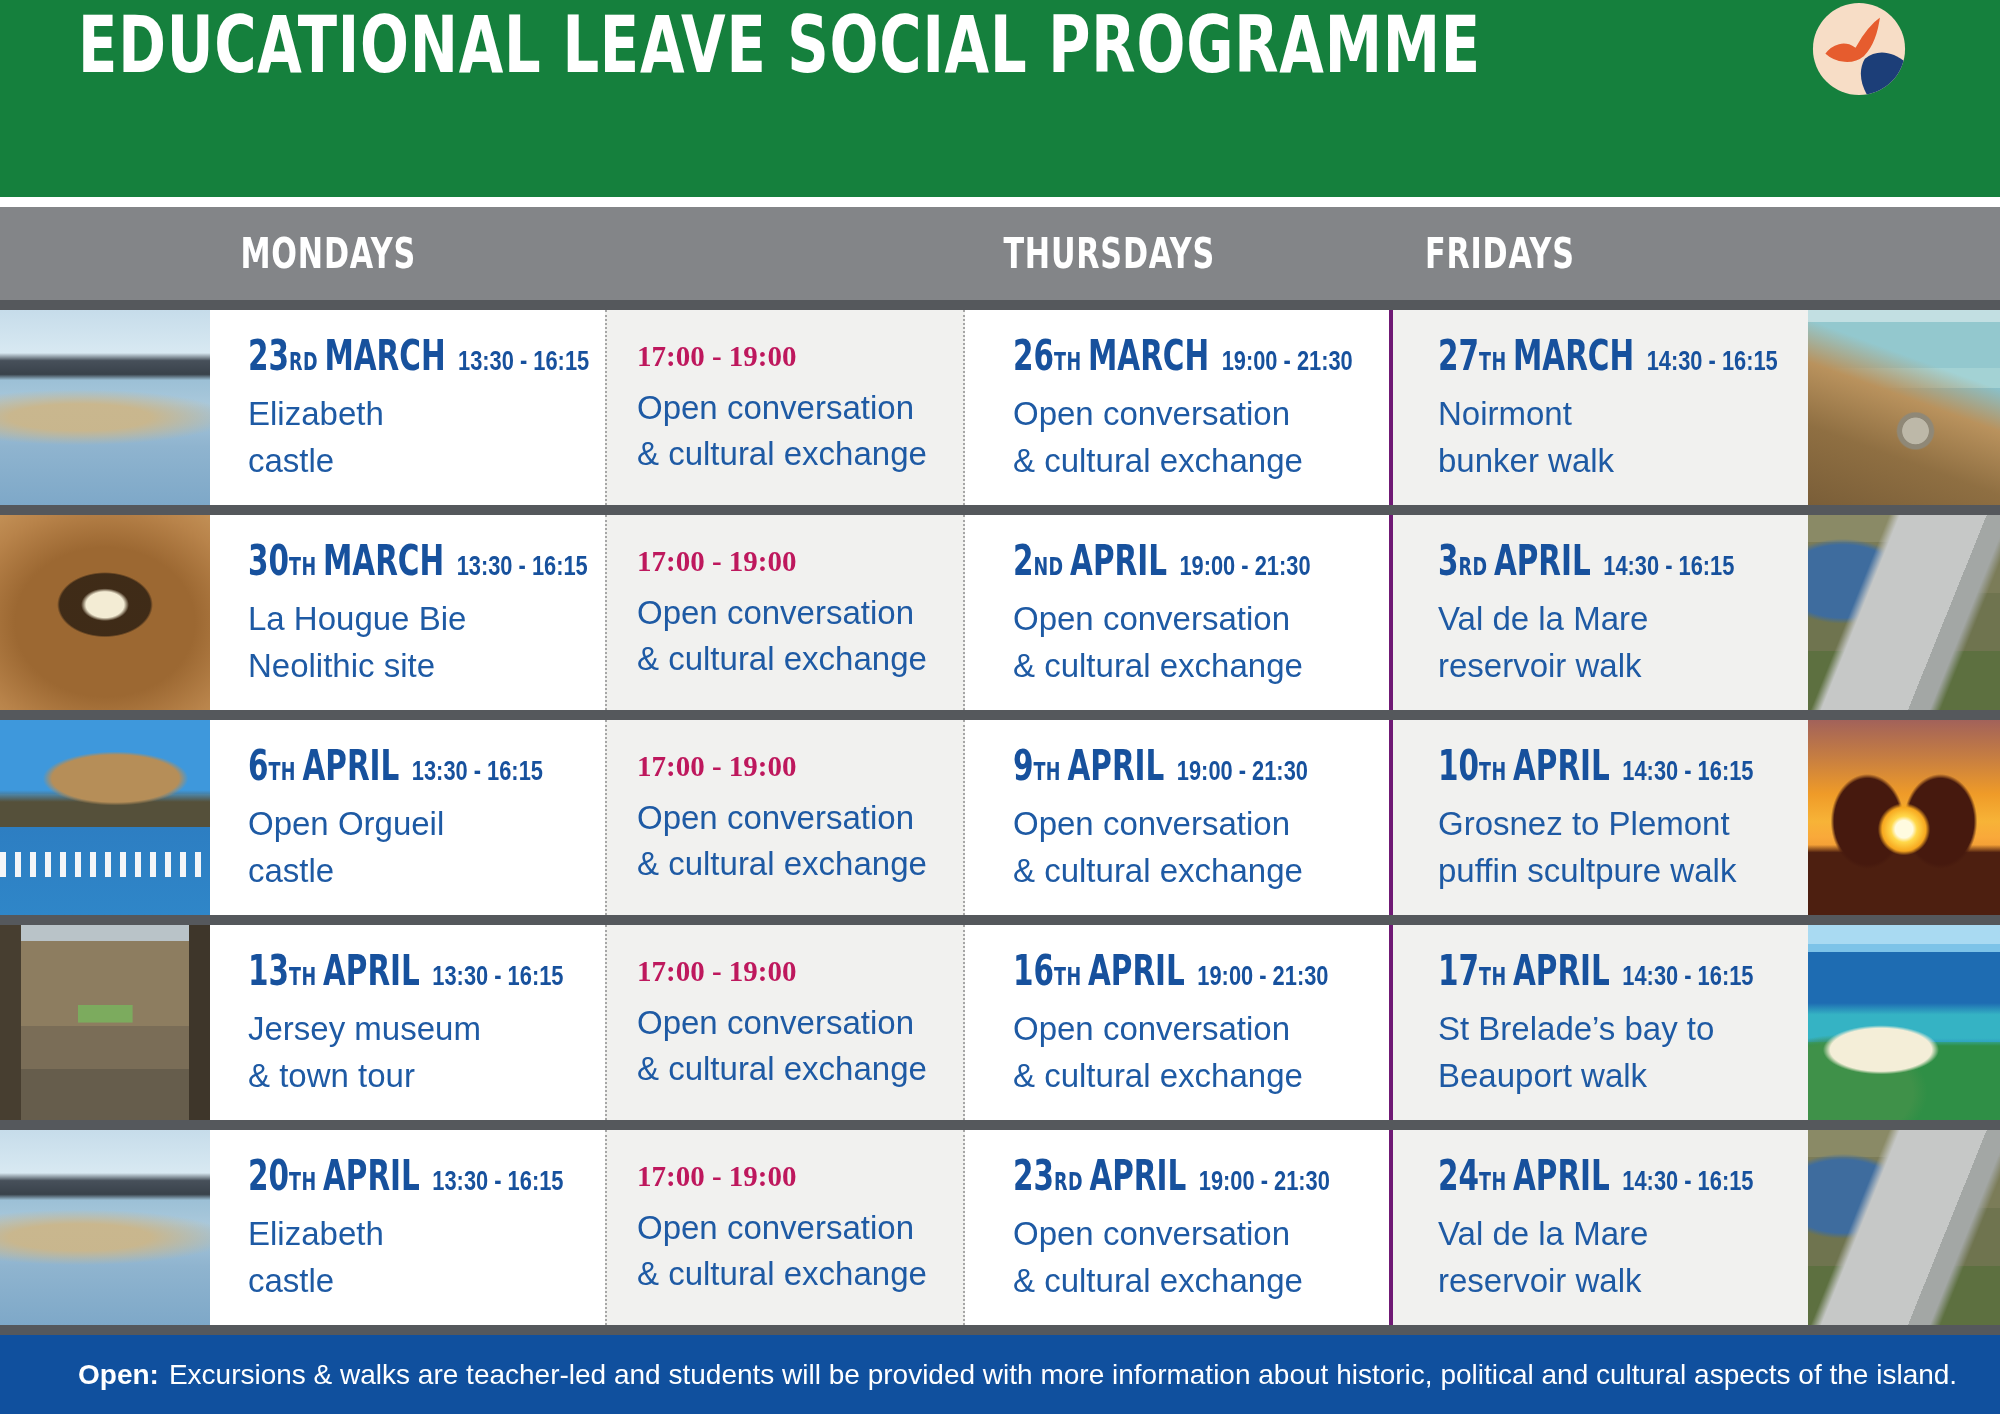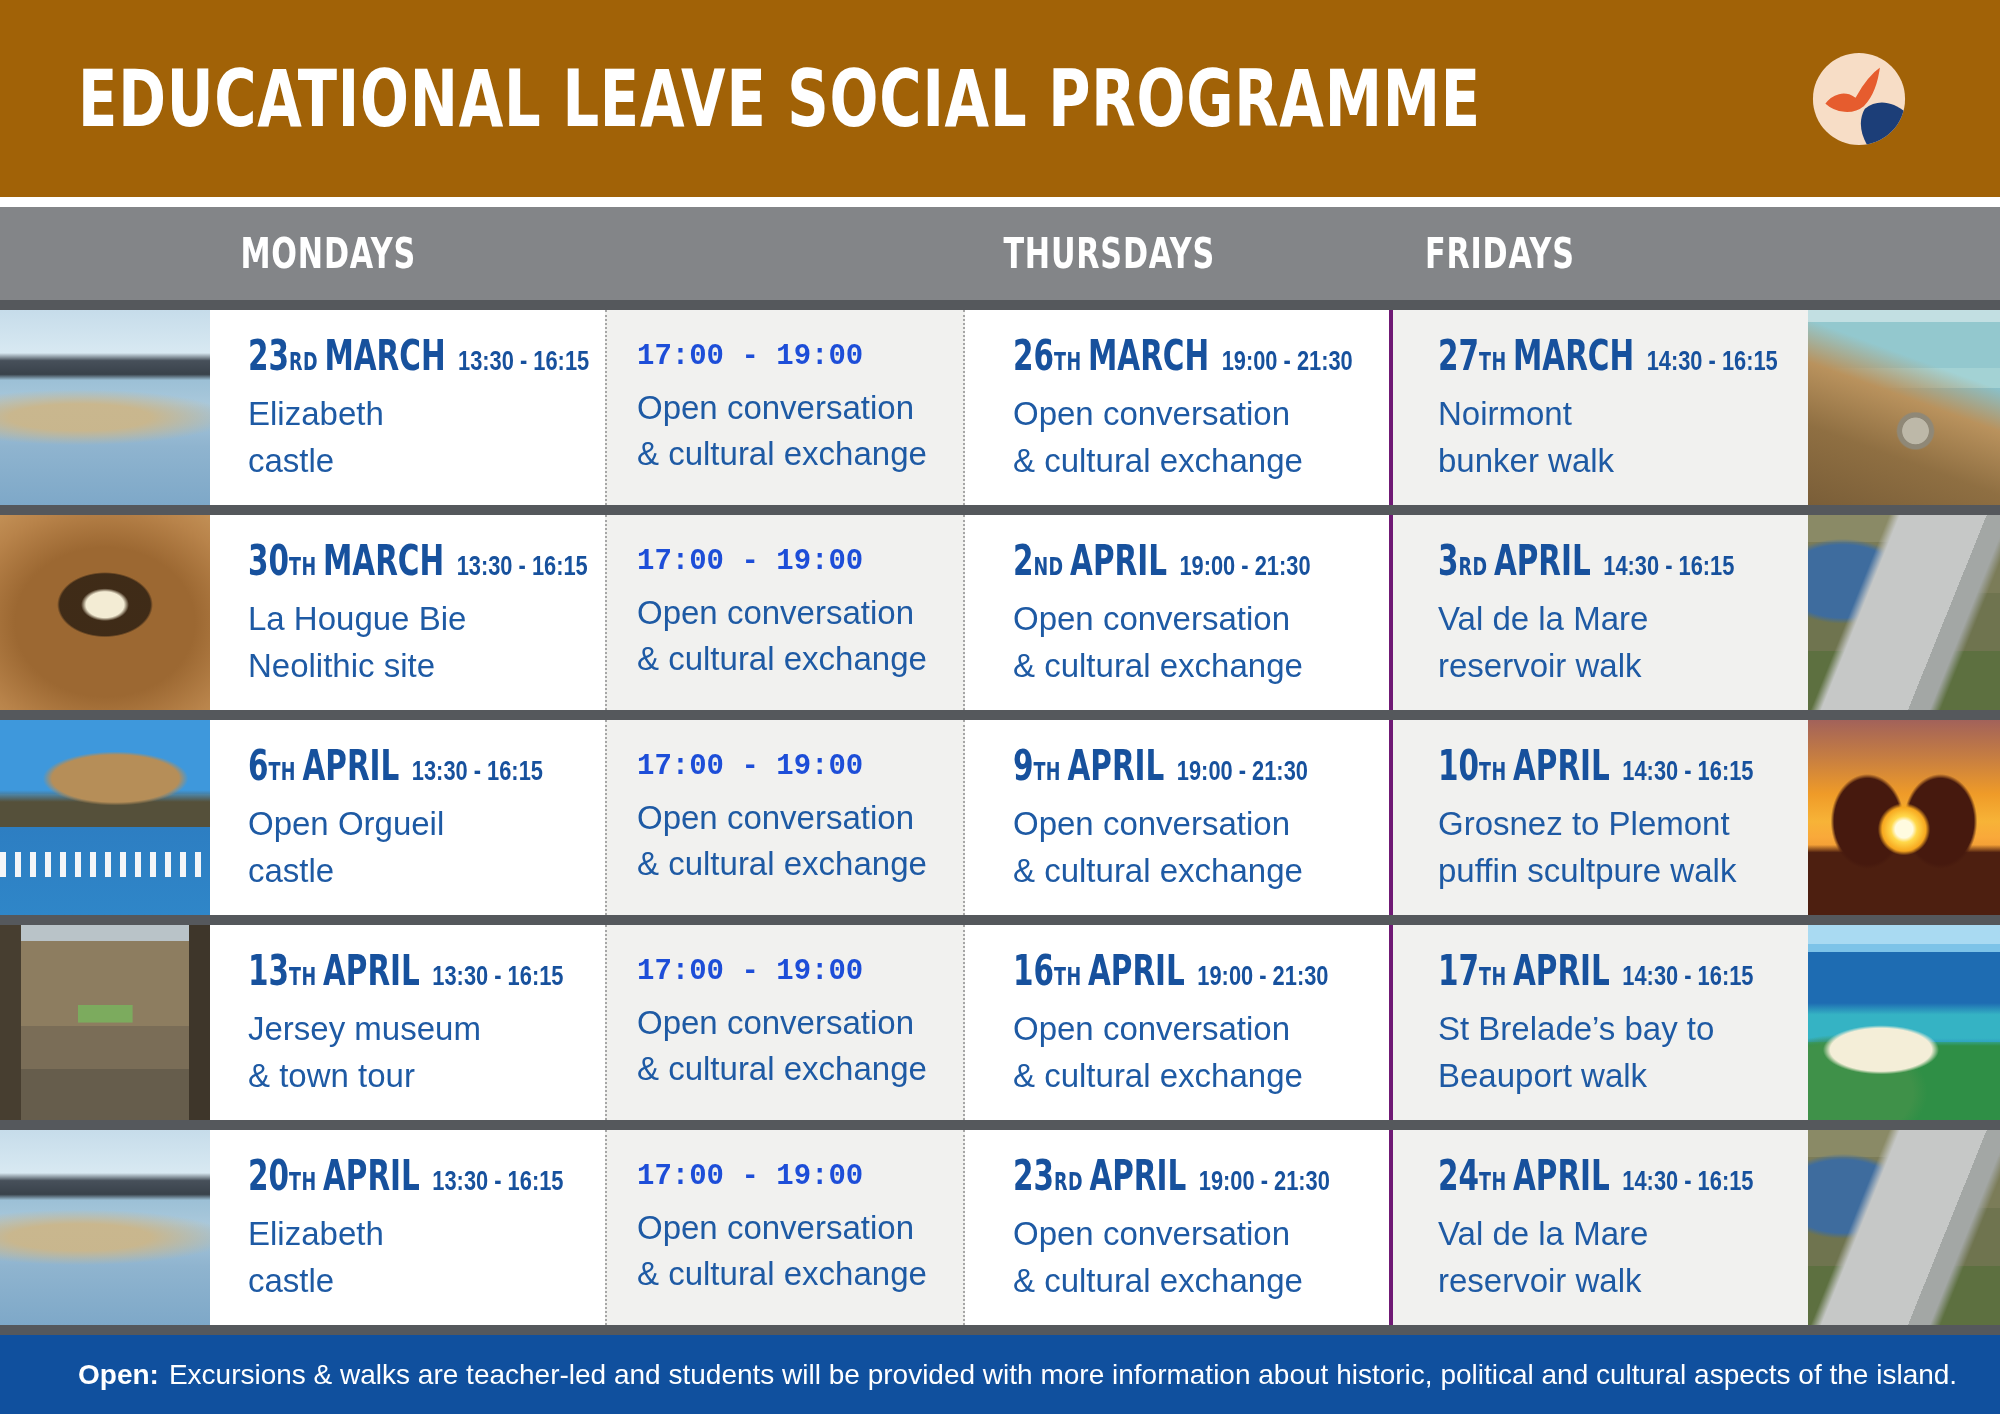--- a/index.html
+++ b/index.html
@@ -2,21 +2,21 @@
 <html><head>
 <meta charset="utf-8">
 <style>
   html,body{margin:0;padding:0;background:#fff;}
   .page{
     width:2000px;height:1414px;overflow:hidden;background:#fff;
     font-family:"Liberation Sans",sans-serif;display:flex;flex-direction:column;
   }
   
   .topbar{
-    height:197px;flex:0 0 197px;background:#a16207;display:flex;align-items:center;
+    height:197px;flex:0 0 197px;background:#15803d;display:flex;align-items:flex-start;
     padding:0 92px 0 78px;box-sizing:border-box;
   }
   .title{
     flex:1;color:#ffffff;font-family:"DejaVu Sans",sans-serif;font-stretch:condensed;
     font-weight:700;font-size:78px;letter-spacing:1px;white-space:nowrap;
     transform:scaleX(.82);transform-origin:left center;
   }
   .logo{width:98px;height:98px;flex:0 0 98px;}
   .whiteline{height:10px;flex:0 0 10px;background:#ffffff;}
   
@@ -47,21 +47,21 @@
   .dateline{
     white-space:nowrap;transform:scaleX(.78);transform-origin:left center;
     color:#17519d;font-family:"DejaVu Sans",sans-serif;font-stretch:condensed;line-height:1;
   }
   .d,.mon-name{font-weight:700;font-size:42px;}
   .suf{font-weight:700;font-size:25px;letter-spacing:.5px;}
   .mon-name{margin-left:.2em;}
   .dateline .time{
     font-family:"Liberation Sans",sans-serif;font-weight:700;font-size:28px;margin-left:16px;
   }
-  .timeline{color:#1d4ed8;font-weight:700;font-size:29px;line-height:1;font-family:Liberation Mono, monospace;}
+  .timeline{color:#be185d;font-weight:700;font-size:29px;line-height:1;font-family:Liberation Serif, serif;}
   .activity{
     color:#1e5aa4;font-size:33px;line-height:1.4;white-space:pre-line;
     font-family:"Liberation Sans",sans-serif;font-weight:400;
   }
   
   .photo{width:100%;height:100%;background-color:#9bb8c8;}
   .photo[data-photo="elizabeth-castle"]{
     background:
       radial-gradient(ellipse 130% 26% at 38% 55%, rgba(203,182,138,.95) 0 26%, rgba(203,182,138,0) 55%),
       linear-gradient(180deg,#c6dcea 0%,#d8e9f2 22%,#47505a 26%,#39424b 33%,#9cc0d6 36%,#a9c8db 48%,#8fb4cf 70%,#7ea8c8 100%);

